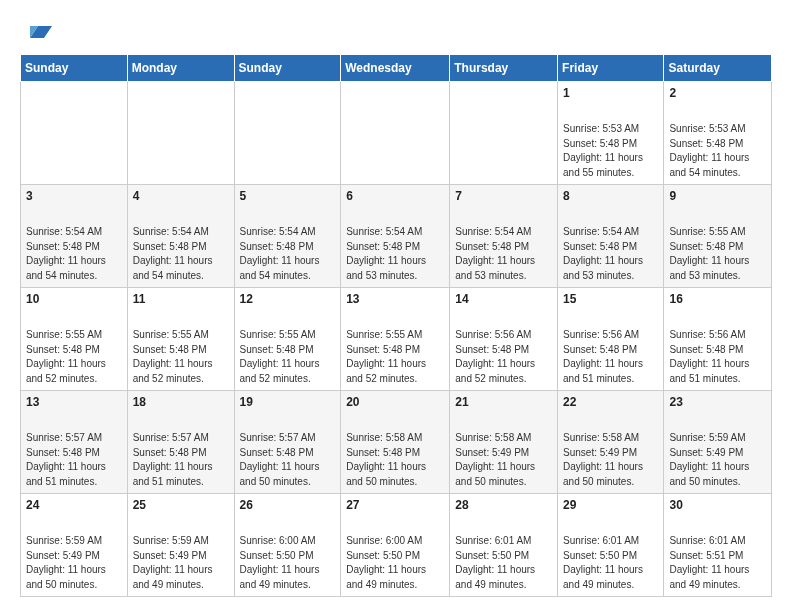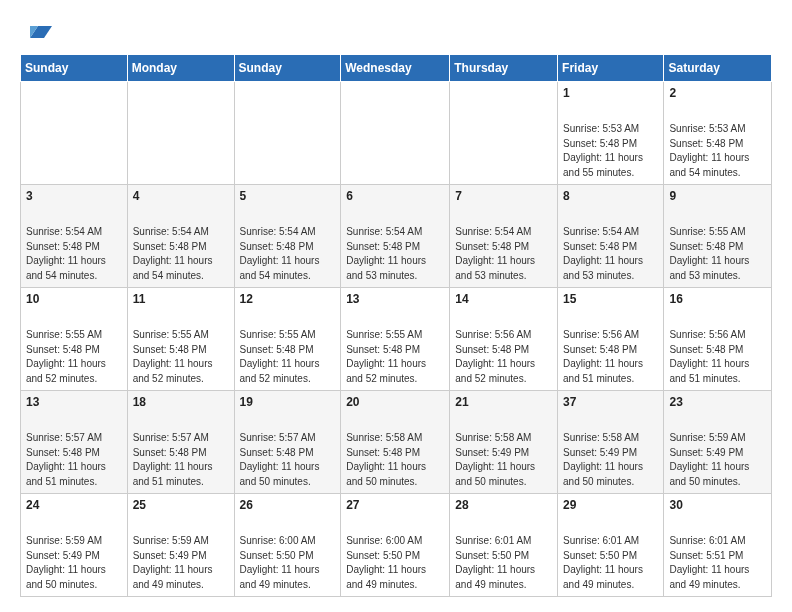--- a/index.html
+++ b/index.html
@@ -261,21 +261,21 @@
 Sunset: 5:48 PM
 Daylight: 11 hours and 50 minutes.</div>
           </td>
           <td>
             <div class="day-number">21</div>
             <div class="day-info" style="white-space: pre-line;">Sunrise: 5:58 AM
 Sunset: 5:49 PM
 Daylight: 11 hours and 50 minutes.</div>
           </td>
           <td>
-            <div class="day-number">37</div>
+            <div class="day-number">22</div>
             <div class="day-info" style="white-space: pre-line;">Sunrise: 5:58 AM
 Sunset: 5:49 PM
 Daylight: 11 hours and 50 minutes.</div>
           </td>
           <td>
             <div class="day-number">23</div>
             <div class="day-info" style="white-space: pre-line;">Sunrise: 5:59 AM
 Sunset: 5:49 PM
 Daylight: 11 hours and 50 minutes.</div>
           </td>

